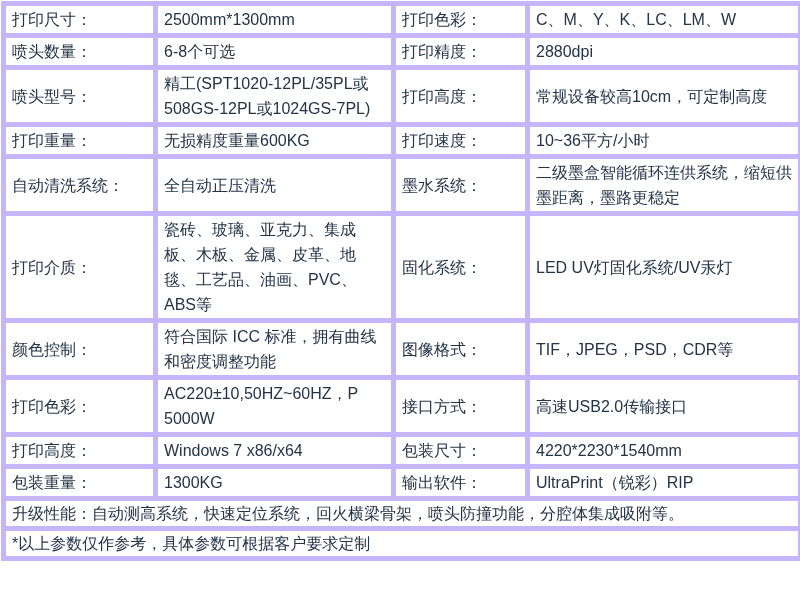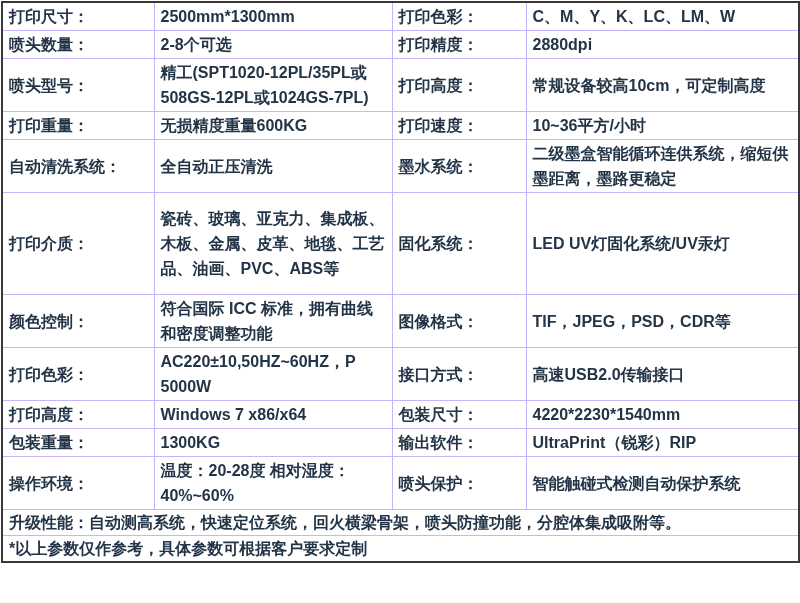--- a/index.html
+++ b/index.html
@@ -19,27 +19,26 @@
   }
   table.spec-table {
     border-collapse: collapse;
     table-layout: fixed;
     width: 797px;
     border: 2px solid #383838;
     color: #233447;
     font-size: 16px;
   }
   table.spec-table td {
-    border: 1px solid #c4b5fd;
+    border: 5px solid #c4b5fd;
     padding: 1px 4px 1px 6px;
     vertical-align: middle;
     line-height: 25px;
     overflow: hidden;
     word-break: break-word;
-    font-weight: bold;
   }
   td.label-cell { white-space: nowrap; }
   
   tr.h28  { height: 28px; }
   tr.h23  { height: 23px; }
   tr.h52  { height: 52px; }
   tr.h44  { height: 44px; margin-top: 40px; }
   tr.h51  { height: 51px; }
   tr.h102 { height: 102px; }
   tr.h53  { height: 53px; }
@@ -60,21 +59,21 @@
     </colgroup>
     <tbody>
       <tr class="h28">
         <td class="label-cell">打印尺寸：</td>
         <td>2500mm*1300mm</td>
         <td class="label-cell">打印色彩：</td>
         <td>C、M、Y、K、LC、LM、W</td>
       </tr>
       <tr class="h23">
         <td class="label-cell">喷头数量：</td>
-        <td>2-8个可选</td>
+        <td>6-8个可选</td>
         <td class="label-cell">打印精度：</td>
         <td>2880dpi</td>
       </tr>
       <tr class="h52">
         <td class="label-cell">喷头型号：</td>
         <td>精工(SPT1020-12PL/35PL或508GS-12PL或1024GS-7PL)</td>
         <td class="label-cell">打印高度：</td>
         <td>常规设备较高10cm，可定制高度</td>
       </tr>
       <tr class="h28">
@@ -112,26 +111,20 @@
         <td>Windows 7 x86/x64</td>
         <td class="label-cell">包装尺寸：</td>
         <td>4220*2230*1540mm</td>
       </tr>
       <tr class="h23">
         <td class="label-cell">包装重量：</td>
         <td>1300KG</td>
         <td class="label-cell">输出软件：</td>
         <td>UltraPrint（锐彩）RIP</td>
       </tr>
-      <tr class="h53">
-        <td class="label-cell">操作环境：</td>
-        <td>温度：20-28度 相对湿度：40%~60%</td>
-        <td class="label-cell">喷头保护：</td>
-        <td>智能触碰式检测自动保护系统</td>
-      </tr>
       <tr class="h26 footer-row">
         <td colspan="4">升级性能：自动测高系统，快速定位系统，回火横梁骨架，喷头防撞功能，分腔体集成吸附等。</td>
       </tr>
       <tr class="h24 footer-row">
         <td colspan="4">*以上参数仅作参考，具体参数可根据客户要求定制</td>
       </tr>
     </tbody>
   </table>
 </div>
 

